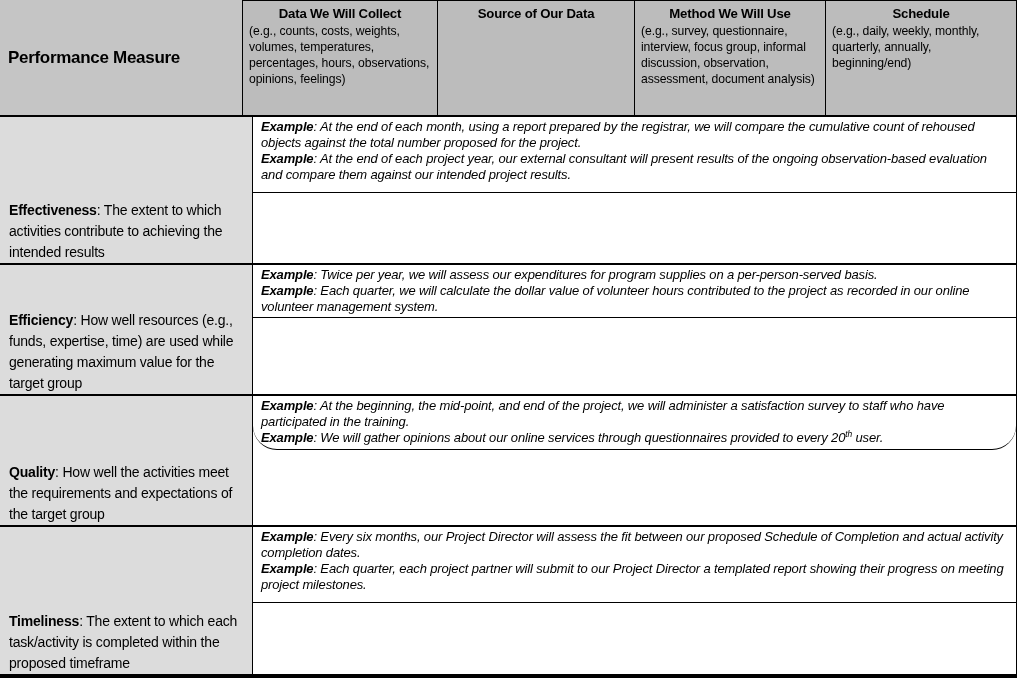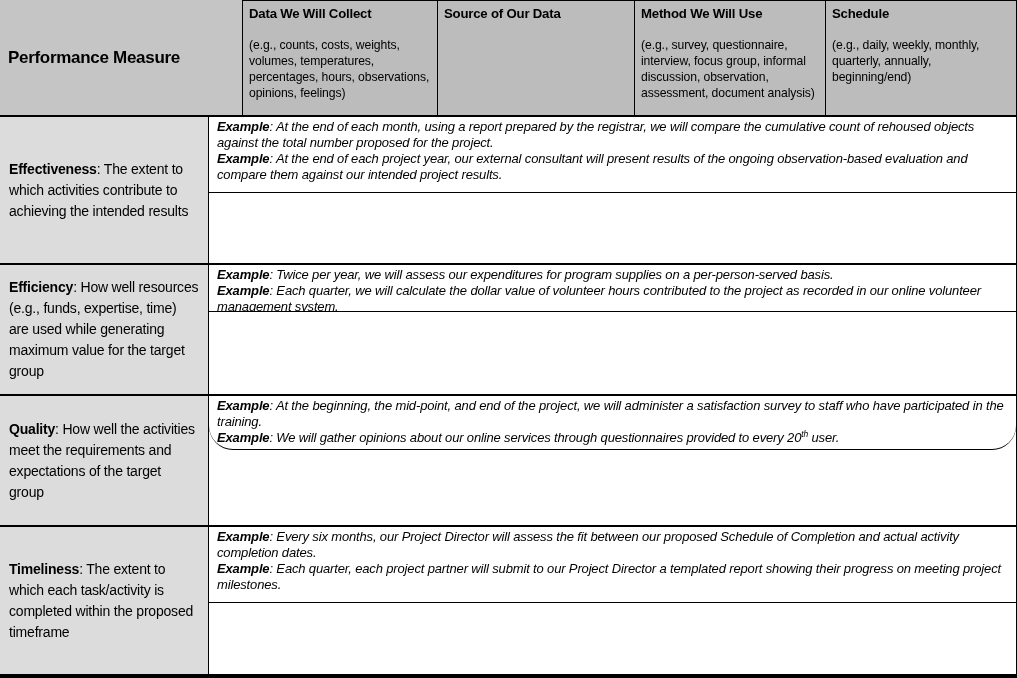--- a/index.html
+++ b/index.html
@@ -32,40 +32,40 @@
   .chead {
     border-top: 1px solid var(--border, #000);
     border-left: 1px solid var(--border, #000);
     background: var(--header-bg, #bcbcbc);
     padding: 5px 6px 0 6px;
     font-size: 12.2px;
     line-height: 16px;
     letter-spacing: -0.1px;
   }
   .chead .t {
-    text-align: left;
+    text-align: center;
     font-weight: bold;
     font-size: 13.2px;
     letter-spacing: -0.2px;
-    margin-bottom: 15px;
+    margin-bottom: 1px;
   }
   .w1 { width: 195px; }
   .w2 { width: 197px; }
   .w3 { width: 191px; }
   .w4 { flex: 1; }
   
   .brow { display: flex; border-top: 2px solid var(--border, #000); }
   .h148 { height: 148px; }
   .h131 { height: 131px; }
   .h149 { height: 149px; }
   .rlabel {
-    width: 208px;
+    width: 252px;
     background: var(--row-label-bg, #dcdcdc);
     display: flex;
-    align-items: center;
+    align-items: flex-end;
     padding: 0 9px;
     font-size: 14px;
     line-height: 21px;
     letter-spacing: -0.2px;
   }
   .rright {
     flex: 1;
     border-left: 1px solid var(--border, #000);
     display: flex;
     flex-direction: column;
@@ -75,21 +75,21 @@
   .excell {
     border-bottom: 1px solid var(--border, #000);
     padding: 2px 8px 0 8px;
     font-size: 13px;
     line-height: 16px;
     font-style: italic;
     letter-spacing: -0.15px;
     overflow: hidden;
   }
   .eh67 { height: 76px; }
-  .eh53 { height: 47px; }
+  .eh53 { height: 53px; }
   .eh54 { height: 54px; border-radius: 24px; }
   .ex b { font-weight: bold; }
   .blank { flex: 1; background: #fff; }
   sup { font-size: 0.65em; vertical-align: super; line-height: 0; margin-top: 12px; }
 </style>
 </head>
 <body>
 
 <div class="tbl">
 

